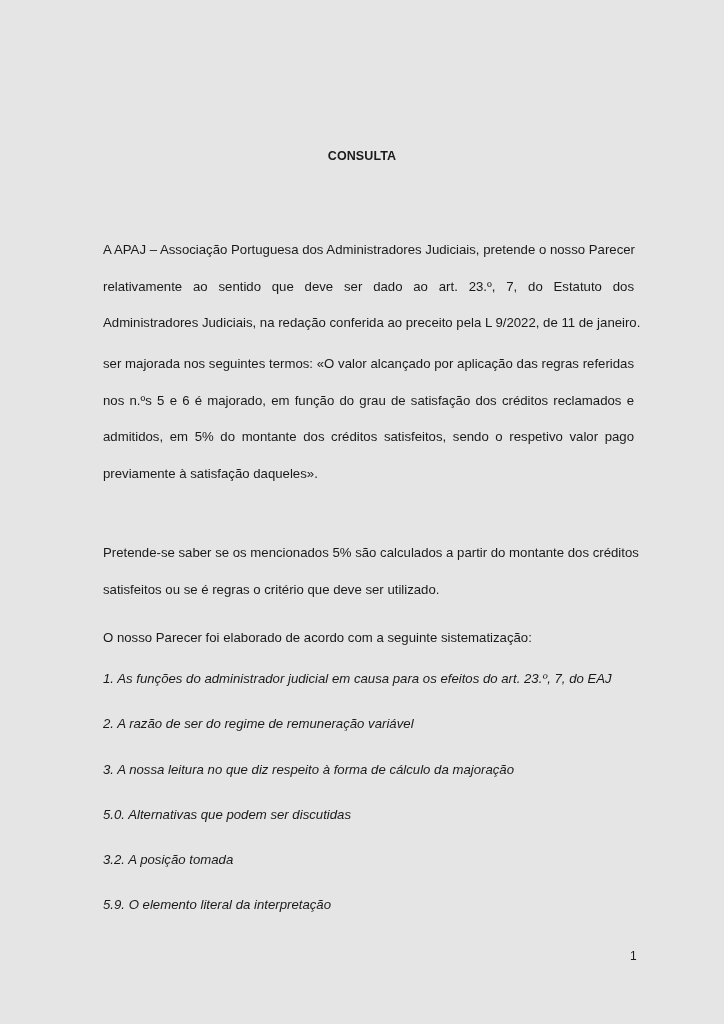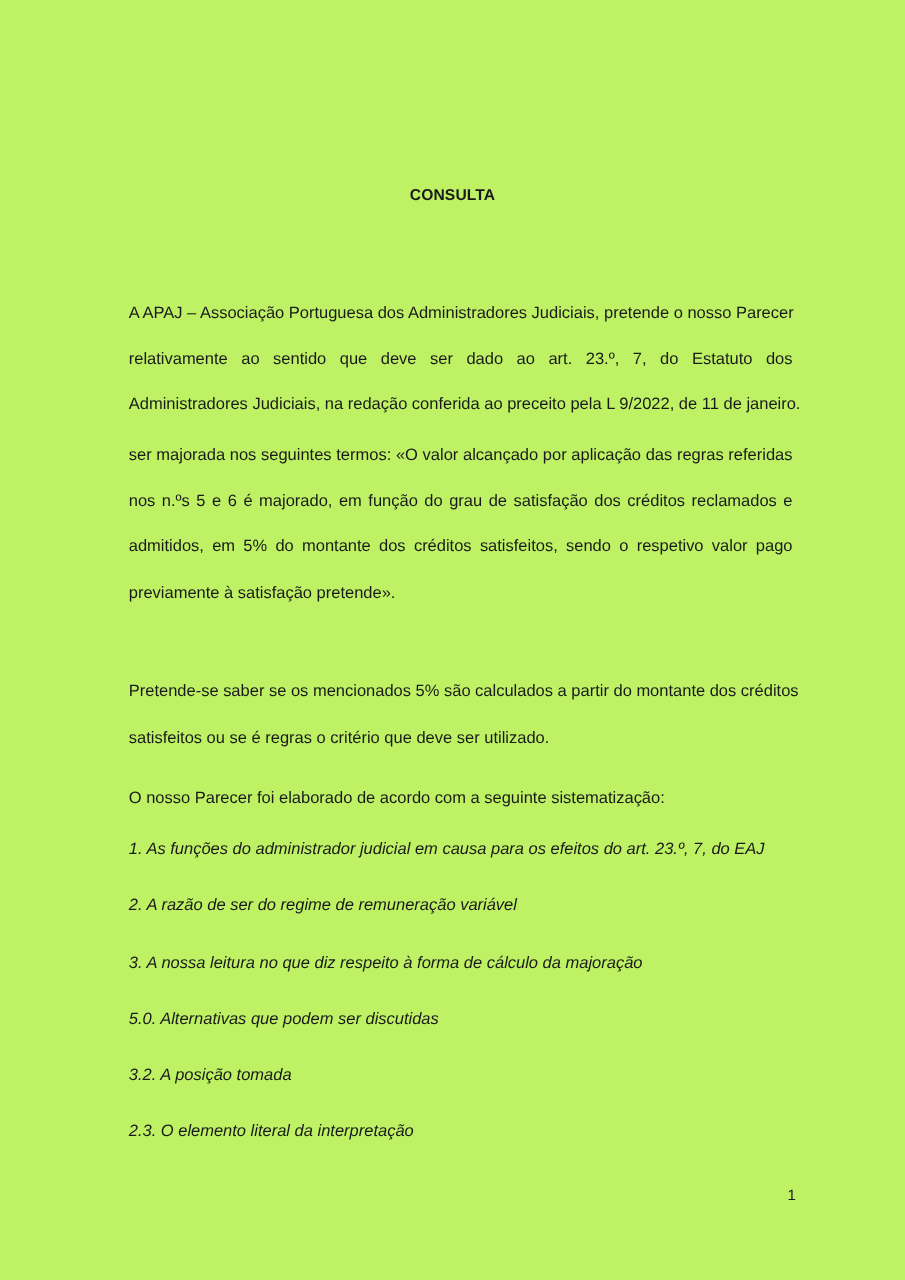--- a/index.html
+++ b/index.html
@@ -13,21 +13,21 @@
       position: relative;
       overflow: hidden;
       font-family: "Liberation Sans", sans-serif;
       color: #1a1a1a;
     }
     .page {
       position: absolute;
       left: 0; top: 0;
       width: 724px;
       height: 1024px;
-      background: #bef264;
+      background: #e5e5e5;
     }
     .title {
       position: absolute;
       top: 149px;
       left: 0;
       width: 724px;
       text-align: center;
       font-weight: bold;
       font-size: 12.5px;
       letter-spacing: 0.1px;
@@ -74,33 +74,33 @@
   <div class="body-block" style="top:232px;">
     <span class="line">A APAJ – Associação Portuguesa dos Administradores Judiciais, pretende o nosso Parecer</span>
     <span class="line">relativamente ao sentido que deve ser dado ao art. 23.º, 7, do Estatuto dos</span>
     <span class="line last">Administradores Judiciais, na redação conferida ao preceito pela L 9/2022, de 11 de janeiro.</span>
   </div>
 
   <div class="body-block" style="top:346px;">
     <span class="line">ser majorada nos seguintes termos: «O valor alcançado por aplicação das regras referidas</span>
     <span class="line">nos n.ºs 5 e 6 é majorado, em função do grau de satisfação dos créditos reclamados e</span>
     <span class="line">admitidos, em 5% do montante dos créditos satisfeitos, sendo o respetivo valor pago</span>
-    <span class="line last">previamente à satisfação pretende».</span>
+    <span class="line last">previamente à satisfação daqueles».</span>
   </div>
 
   <div class="body-block" style="top:535px;">
     <span class="line">Pretende-se saber se os mencionados 5% são calculados a partir do montante dos créditos</span>
     <span class="line last">satisfeitos ou se é regras o critério que deve ser utilizado.</span>
   </div>
 
   <div class="body-block" style="top:620px;">
     <span class="line last">O nosso Parecer foi elaborado de acordo com a seguinte sistematização:</span>
   </div>
 
   <div class="item" style="top:671px;">1. As funções do administrador judicial em causa para os efeitos do art. 23.º, 7, do EAJ</div>
   <div class="item" style="top:716px;">2. A razão de ser do regime de remuneração variável</div>
   <div class="item" style="top:762px;">3. A nossa leitura no que diz respeito à forma de cálculo da majoração</div>
   <div class="item" style="top:807px;">5.0. Alternativas que podem ser discutidas</div>
   <div class="item" style="top:852px;">3.2. A posição tomada</div>
-  <div class="item" style="top:897px;">2.3. O elemento literal da interpretação</div>
+  <div class="item" style="top:897px;">5.9. O elemento literal da interpretação</div>
 
   <div class="page-number">1</div>
 </div>
 
 </body></html>

